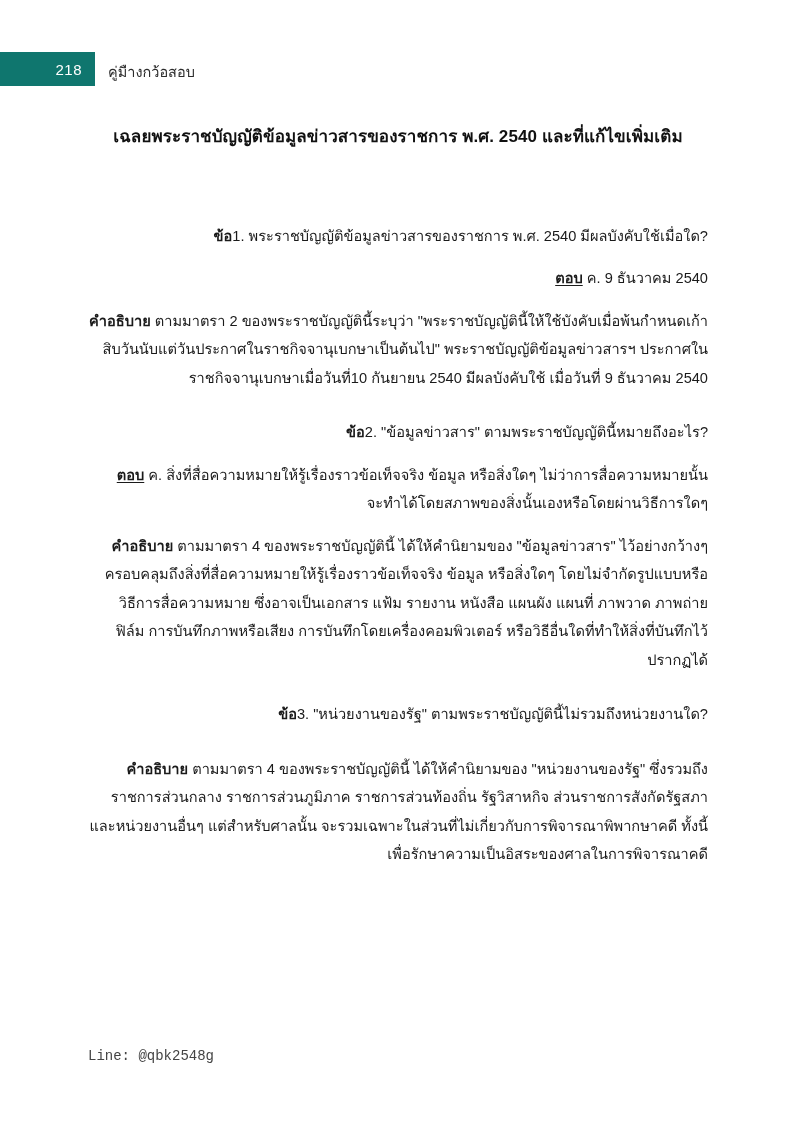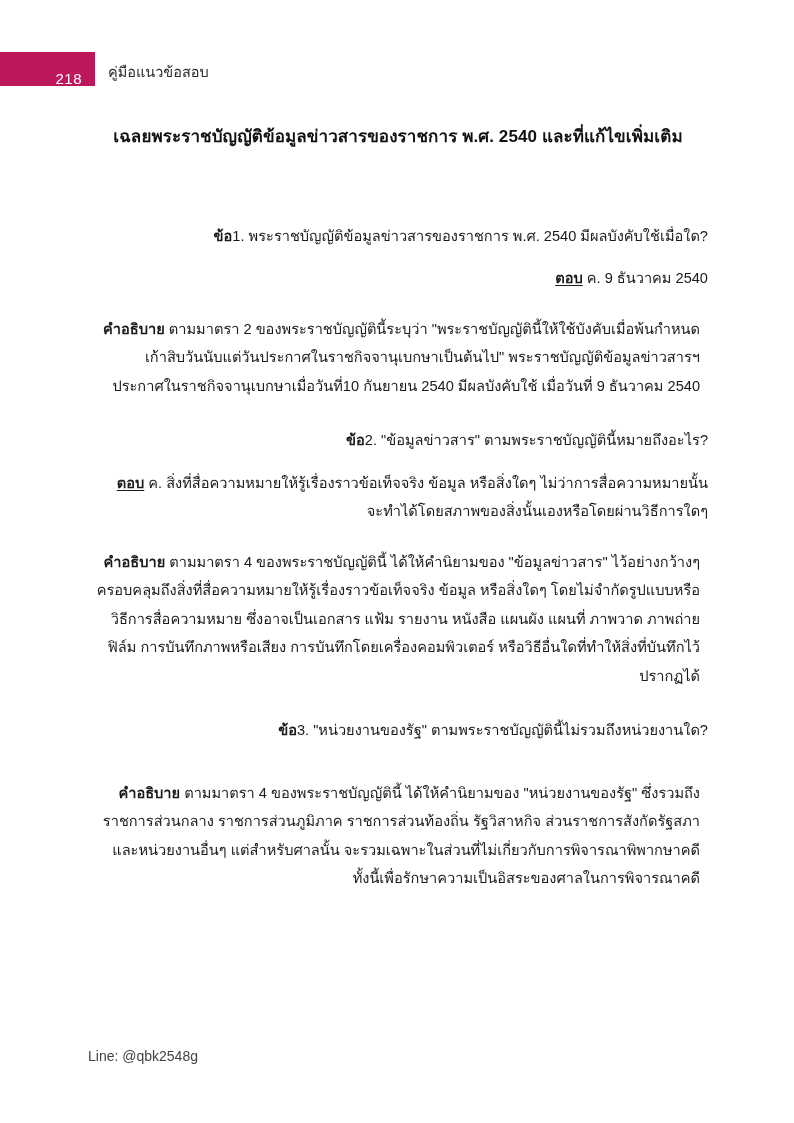--- a/index.html
+++ b/index.html
@@ -23,23 +23,23 @@
     left: 0;
     width: 794px;
     height: 34px;
   }
   .page-number-box {
     position: absolute;
     top: 0;
     left: 0;
     width: 95px;
     height: 34px;
-    background: #be185d;
+    background: #0f766e;
     display: flex;
-    align-items: flex-end;
+    align-items: center;
     justify-content: flex-end;
     box-sizing: border-box;
     padding-right: 13px;
   }
   .page-number-box .num {
     color: #ffffff;
     font-size: 15px;
     line-height: 1;
     letter-spacing: 0.5px;
   }
@@ -85,21 +85,21 @@
   .q-line {
     margin-bottom: 2px;
   }
 
   .a-line {
     margin-bottom: 2px;
     margin-left: 14px;
   }
 
   .para {
-    margin: 8px;
+    margin: 0;
   }
 
   .lbl-bold {
     font-weight: bold;
   }
   .lbl-underline {
     font-weight: bold;
     text-decoration: underline;
     text-underline-offset: 2px;
   }
@@ -111,30 +111,31 @@
     height: 12px;
   }
 
   
   .page-footer {
     position: absolute;
     left: 88px;
     top: 1048px;
     font-size: 14px;
     color: #444444;
+    font-family: Liberation Mono, monospace;
   }
 </style>
 </head>
 <body>
 
 <div class="page-header">
   <div class="page-number-box">
     <span class="num">218</span>
   </div>
-  <div class="header-label">คู่มือแนวข้อสอบ</div>
+  <div class="header-label">คู่มืางกว้อสอบ</div>
 </div>
 
 <div class="doc">
 
   <h1 class="doc-title">เฉลยพระราชบัญญัติข้อมูลข่าวสารของราชการ พ.ศ. 2540 และที่แก้ไขเพิ่มเติม</h1>
 
   <div class="qa-block">
     <p class="line q-line">
       <span class="lbl-bold">ข้อ</span><span>1.</span><span> พระราชบัญญัติข้อมูลข่าวสารของราชการ พ.ศ. 2540 มีผลบังคับใช้เมื่อใด?</span>
     </p>

